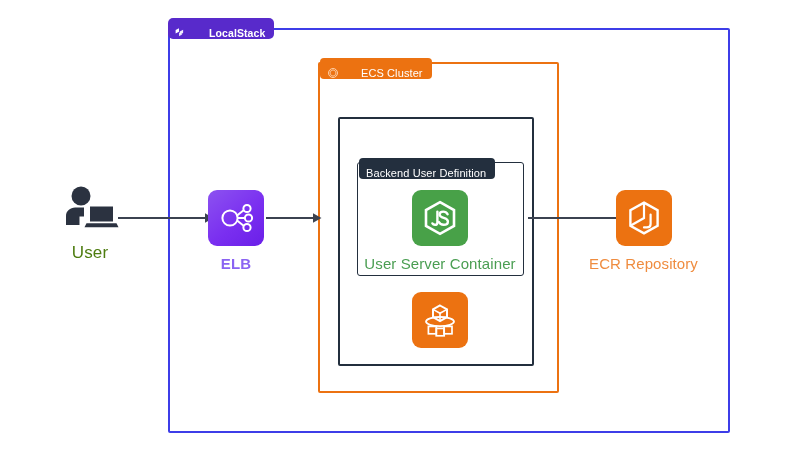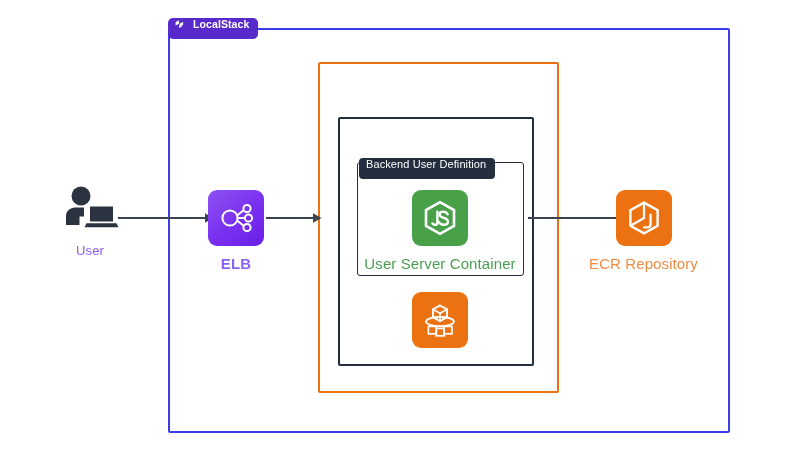--- a/index.html
+++ b/index.html
@@ -57,22 +57,22 @@
     width: 167px;
     height: 114px;
     border: 1.5px solid #232f3e;
     border-radius: 3px;
   }
 
   
   .badge {
     position: absolute;
     display: flex;
-    align-items: flex-start;
-    gap: 6px;
+    align-items: flex-end;
+    gap: 22px;
     box-sizing: border-box;
     height: 21px;
     padding: 0 9px 0 7px;
     border-radius: 4px;
     white-space: nowrap;
     font-size: 10.5px;
     font-weight: 700;
     letter-spacing: 0.1px;
     color: #ffffff;
   }
@@ -149,21 +149,21 @@
   .node-label {
     margin-top: 9px;
     font-size: 15px;
     letter-spacing: 0.1px;
     text-align: center;
     white-space: nowrap;
   }
   .label-elb { color: #8a63f2; font-weight: 700; }
   .label-node { color: #4a9e52; }
   .label-ecr { color: #ef8c3f; }
-  .label-user { color: #8b5cf6; font-size: 13px; }
+  .label-user { color: #4d7c0f; font-size: 17px; }
 
   .node-user  { left: 52px;  top: 184px; width: 76px; }
   .node-elb   { left: 208px; top: 190px; width: 56px; }
   .node-nodejs{ left: 412px; top: 190px; width: 56px; }
   .node-ecssvc{ left: 412px; top: 292px; width: 56px; }
   .node-ecr   { left: 625px; top: 190px; width: 37px; }
 
   .user-glyph {
     width: 62px;
     height: 50px;
@@ -193,20 +193,29 @@
       <svg width="13" height="13" viewBox="0 0 24 24">
         <path d="M3 7.5 L9.2 4.2 L9.2 10.5 L3 13.8 Z" fill="#ffffff"></path>
         <path d="M10.6 10.0 L16.8 6.7 L16.8 13.0 L10.6 16.3 Z" fill="#ffffff" opacity="0.92"></path>
         <path d="M9.2 12.2 L15.4 15.5 L9.2 18.8 Z" fill="#ffffff" opacity="0.8"></path>
       </svg>
     </span>
     <span>LocalStack</span>
   </div>
 
   <div class="box box-ecs"></div>
+  <div class="badge badge-ecs">
+    <span class="glyph">
+      <svg width="12" height="12" viewBox="0 0 24 24">
+        <circle cx="12" cy="12" r="9" fill="none" stroke="#ffd9b8" stroke-width="1.8"></circle>
+        <path d="M12 5.6 L17.6 8.8 L17.6 15.2 L12 18.4 L6.4 15.2 L6.4 8.8 Z" fill="none" stroke="#ffd9b8" stroke-width="1.6"></path>
+      </svg>
+    </span>
+    <span>ECS Cluster</span>
+  </div>
 
   <div class="box box-service"></div>
 
   <div class="box box-taskdef"></div>
   <div class="badge badge-taskdef">
     <span>Backend User Definition</span>
   </div>
 
   <div class="node node-user">
     <div class="user-glyph">

